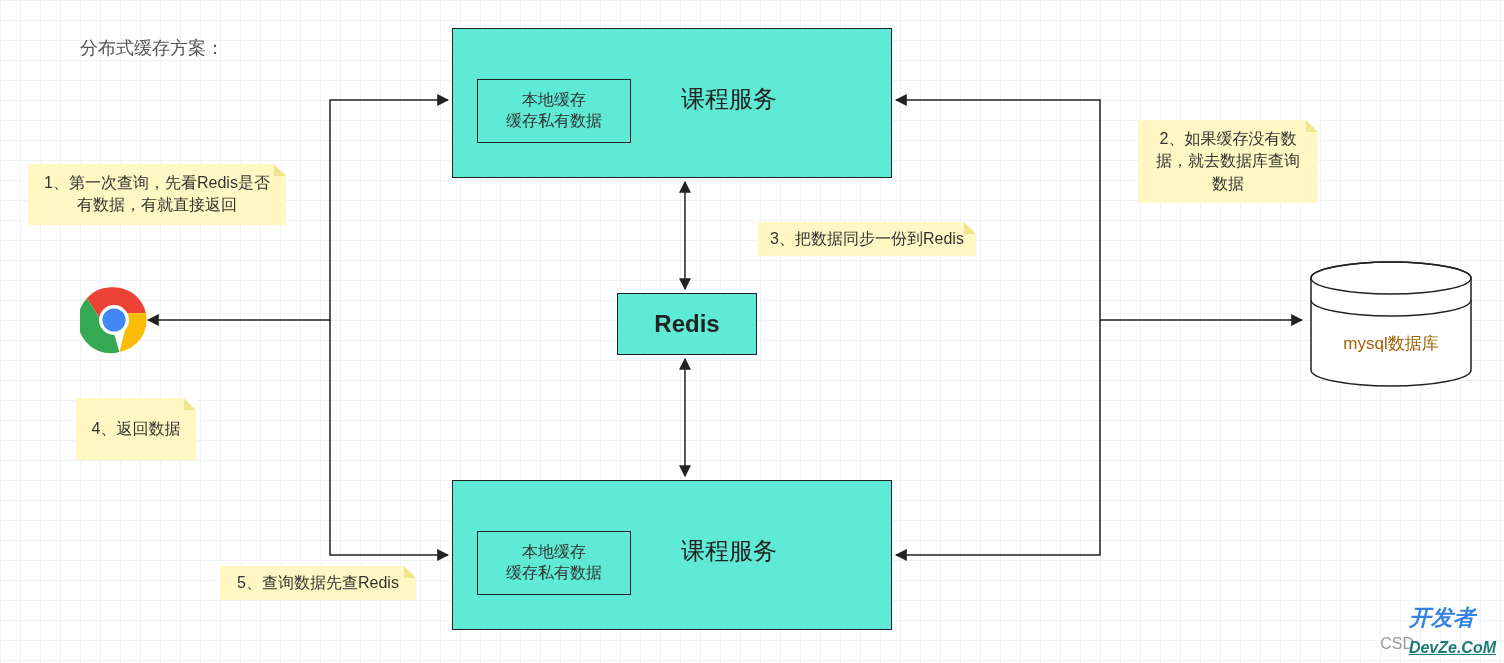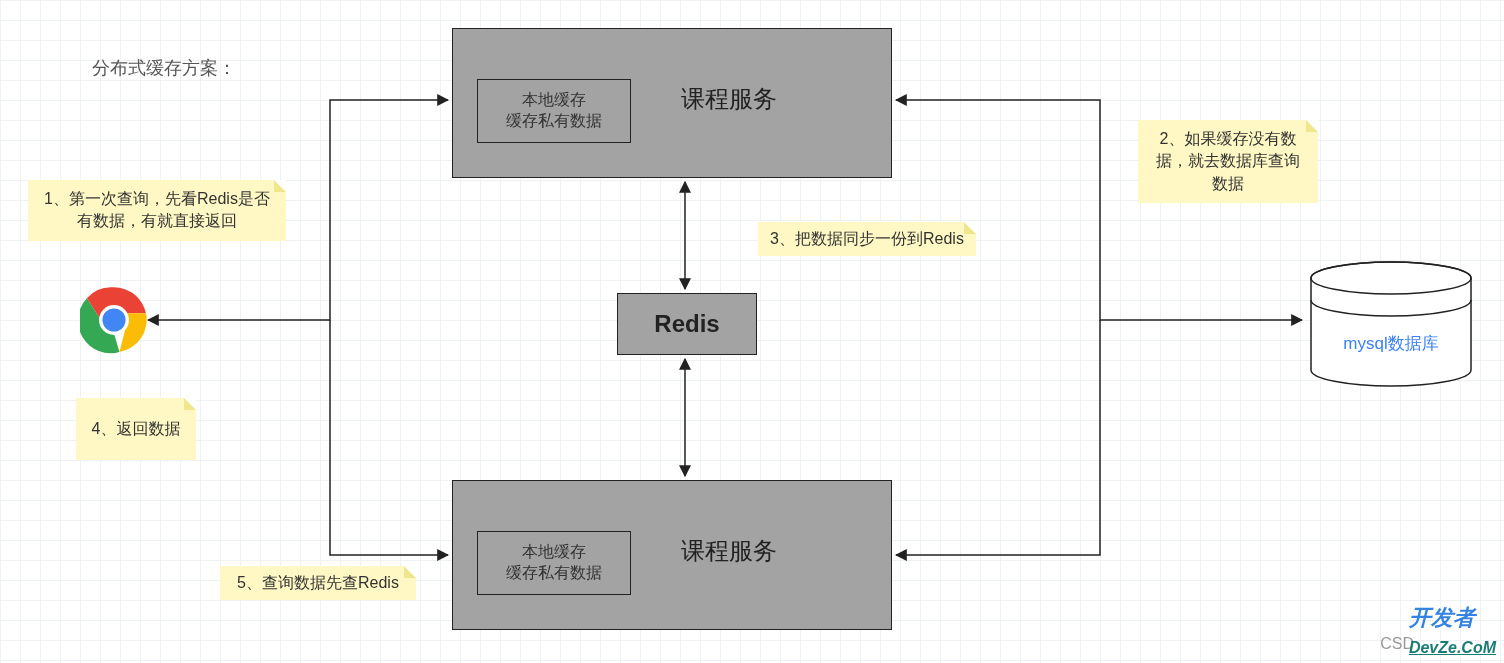--- a/index.html
+++ b/index.html
@@ -11,21 +11,21 @@
     background-color: #fff;
     background-image:
       linear-gradient(to right, #eef2f5 1px, transparent 1px),
       linear-gradient(to bottom, #eef2f5 1px, transparent 1px);
     background-size: 20px 20px;
     position: relative;
     overflow: hidden;
   }
   .box {
     position: absolute;
-    background: #a3a3a3;
+    background: #5eead4;
     border: 1.5px solid #222;
     box-sizing: border-box;
     display: flex;
     align-items: center;
     justify-content: center;
   }
   .note {
     position: absolute;
     background: #fff8c5;
     box-sizing: border-box;
@@ -75,21 +75,21 @@
     position: absolute;
     right: 90px;
     bottom: 10px;
     font-size: 16px;
     color: #999;
   }
 </style>
 </head>
 <body>
 
-<div class="label" style="left:80px; top:56px;padding-left:12px;">分布式缓存方案：</div>
+<div class="label" style="left:80px; top:36px;">分布式缓存方案：</div>
 
 <div class="box" style="left:452px; top:28px; width:440px; height:150px;">
   <div class="box" style="position:absolute; left:24px; top:50px; width:154px; height:64px; flex-direction:column; font-size:16px; color:#333;">
     <div>本地缓存</div>
     <div>缓存私有数据</div>
   </div>
   <div style="position:absolute; left:228px; top:54px; font-size:24px; color:#222;">课程服务</div>
 </div>
 
 <div class="box" style="left:452px; top:480px; width:440px; height:150px;">
@@ -104,35 +104,35 @@
   <span style="font-size:24px; font-weight:bold; color:#222;">Redis</span>
 </div>
 
 <div style="position:absolute; left:1306px; top:260px; width:170px; height:130px;">
   <svg width="170" height="130" viewBox="0 0 170 130">
     <ellipse cx="85" cy="18" rx="80" ry="16" fill="#fff" stroke="#222" stroke-width="1.5"></ellipse>
     <path d="M 5 18 L 5 110 A 80 16 0 0 0 165 110 L 165 18" fill="#fff" stroke="#222" stroke-width="1.5"></path>
     <ellipse cx="85" cy="18" rx="80" ry="16" fill="none" stroke="#222" stroke-width="1.5"></ellipse>
     <path d="M 5 40 A 80 16 0 0 0 165 40" fill="none" stroke="#222" stroke-width="1.5"></path>
   </svg>
-  <div style="position:absolute; left:0; top:72px; width:170px; text-align:center; font-size:17px; color:#3b82f6;">mysql数据库</div>
+  <div style="position:absolute; left:0; top:72px; width:170px; text-align:center; font-size:17px; color:#a16207;">mysql数据库</div>
 </div>
 
 <div style="position:absolute; left:80px; top:286px; width:68px; height:68px;">
   <svg width="68" height="68" viewBox="0 0 100 100">
     <circle cx="50" cy="50" r="48" fill="#fff"></circle>
     <path d="M 50 2 A 48 48 0 0 1 97 40 L 50 40 A 20 20 0 0 0 32 52 L 10 18 A 48 48 0 0 1 50 2 Z" fill="#ea4335"></path>
     <path d="M 97 40 A 48 48 0 0 1 58 97 L 68 58 A 20 20 0 0 0 50 40 L 97 40 Z" fill="#fbbc05"></path>
     <path d="M 58 97 A 48 48 0 0 1 10 18 L 32 52 A 20 20 0 0 0 50 70 L 58 97 Z" fill="#34a853"></path>
     <circle cx="50" cy="50" r="22" fill="#fff"></circle>
     <circle cx="50" cy="50" r="17" fill="#4285f4"></circle>
   </svg>
 </div>
 
-<div class="note" style="left:28px; top:180px; width:258px;">1、第一次查询，先看Redis是否有数据，有就直接返回</div>
+<div class="note" style="left:28px; top:164px; width:258px;">1、第一次查询，先看Redis是否有数据，有就直接返回</div>
 <div class="note" style="left:1138px; top:120px; width:180px;">2、如果缓存没有数据，就去数据库查询数据</div>
 <div class="note" style="left:758px; top:222px; width:218px; padding:6px 12px;">3、把数据同步一份到Redis</div>
 <div class="note" style="left:76px; top:398px; width:120px; padding:20px 8px;">4、返回数据</div>
 <div class="note" style="left:220px; top:566px; width:196px; padding:6px 8px;">5、查询数据先查Redis</div>
 
 <svg class="overlay">
   <defs>
     <marker id="arrow" viewBox="0 0 10 10" refX="9" refY="5" markerWidth="8" markerHeight="8" orient="auto-start-reverse">
       <path d="M 0 0 L 10 5 L 0 10 z" fill="#222"></path>
     </marker>

